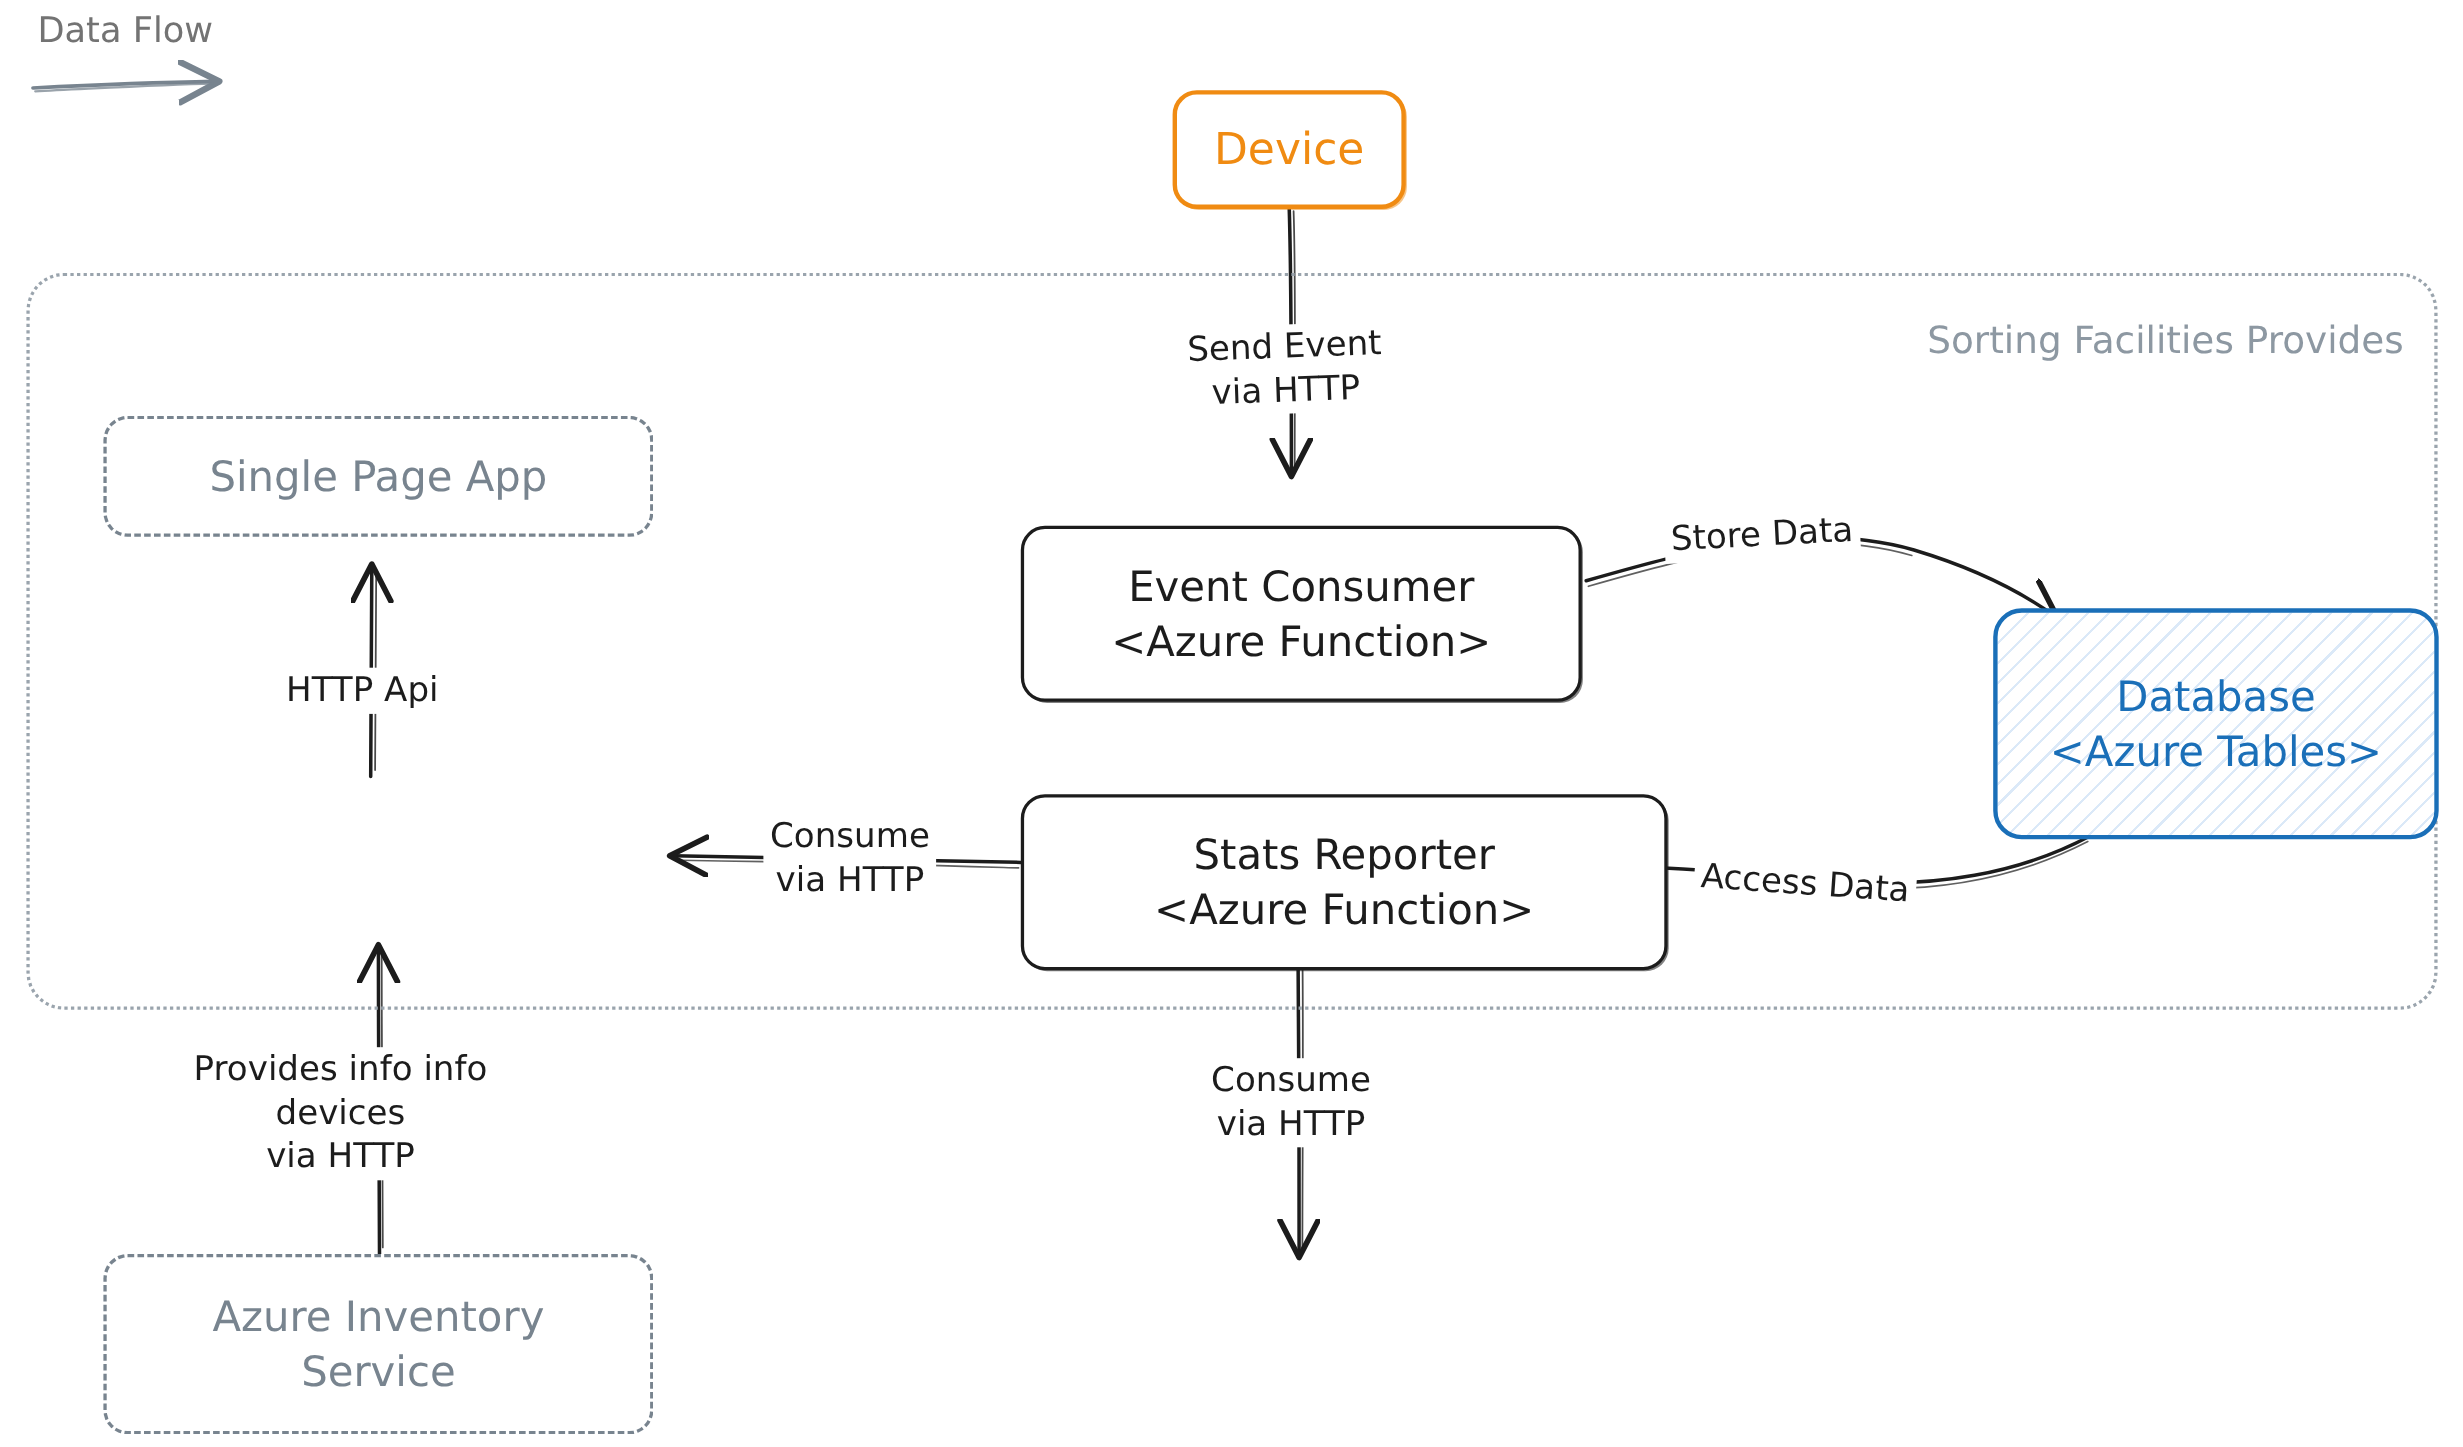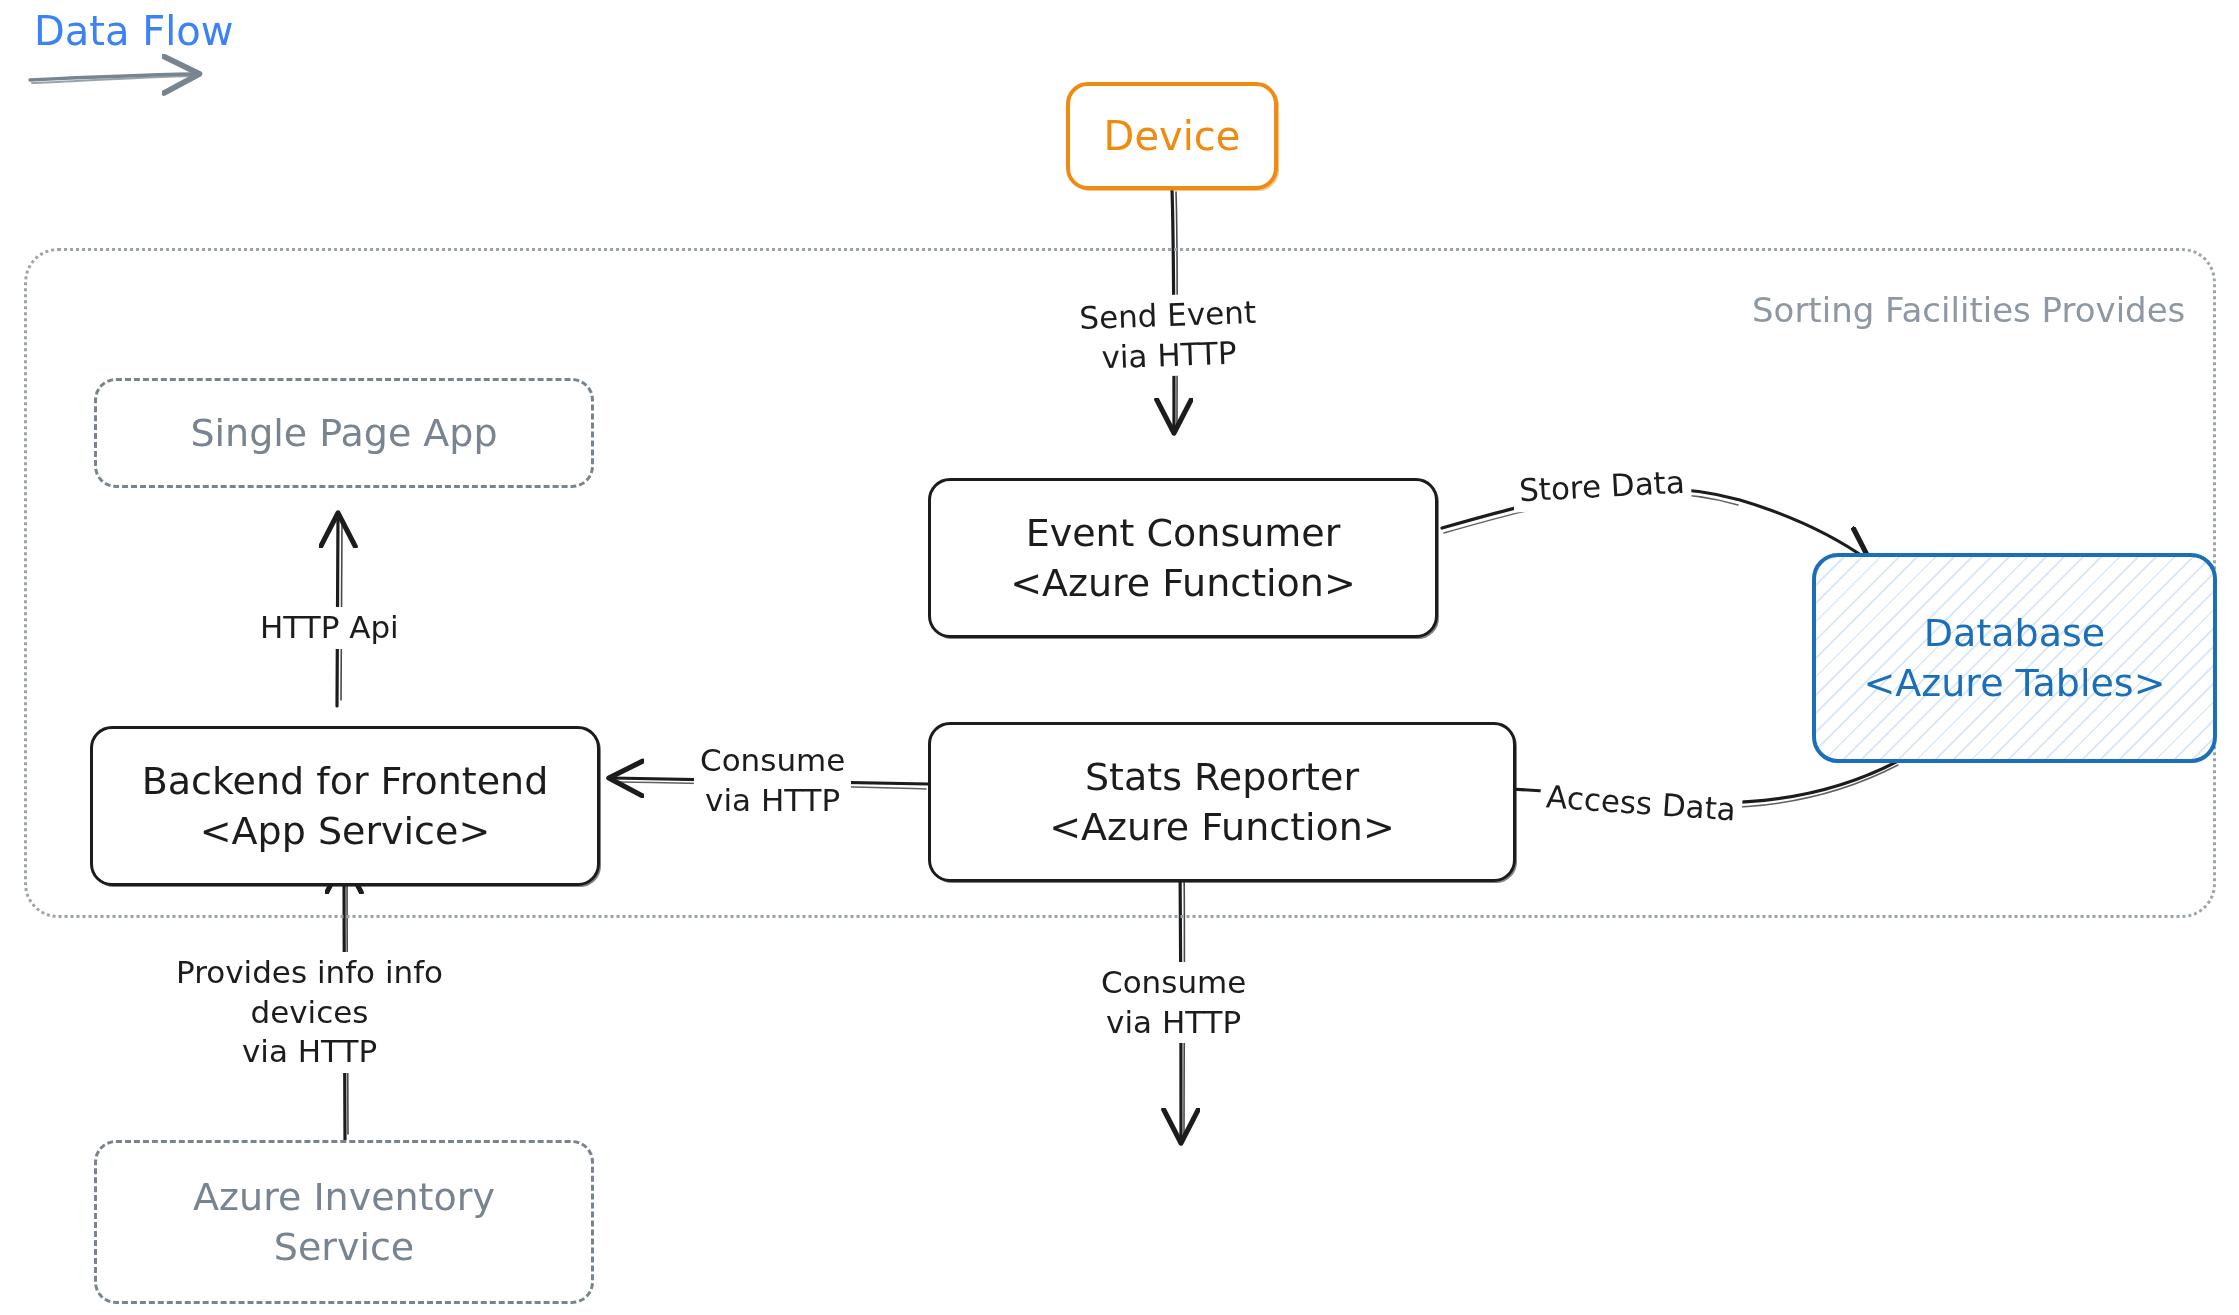--- a/index.html
+++ b/index.html
@@ -96,22 +96,22 @@
     position: absolute;
     color: #8d98a2;
     font-size: 34px;
     white-space: nowrap;
     font-family: "DejaVu Sans", sans-serif;
   }
 
   
   .legend-title {
     position: absolute;
-    color: #3b82f6;
-    font-size: 40px;
+    color: #737373;
+    font-size: 32px;
     white-space: nowrap;
   }
 
   
   .edge-label {
     position: absolute;
     color: #1c1c1c;
     font-size: 31px;
     line-height: 1.28;
     text-align: center;
@@ -185,24 +185,20 @@
   <div class="boundary-title" style="left:1752px; top:290px;">Sorting Facilities Provides</div>
 
   <div class="node external" style="left:94px; top:378px; width:500px; height:110px;">
     <span class="node-label">Single Page App</span>
   </div>
 
   <div class="node device" style="left:1066px; top:82px; width:212px; height:108px;">
     <span class="node-label">Device</span>
   </div>
 
-  <div class="node internal" style="left:90px; top:706px; width:510px; height:160px;">
-    <span class="node-label">Backend for Frontend</span>
-    <span class="node-label">&lt;App Service&gt;</span>
-  </div>
 
   <div class="node external" style="left:94px; top:1140px; width:500px; height:164px;">
     <span class="node-label">Azure Inventory</span>
     <span class="node-label">Service</span>
   </div>
 
   <div class="node internal" style="left:928px; top:458px; width:510px; height:160px;">
     <span class="node-label">Event Consumer</span>
     <span class="node-label">&lt;Azure Function&gt;</span>
   </div>

